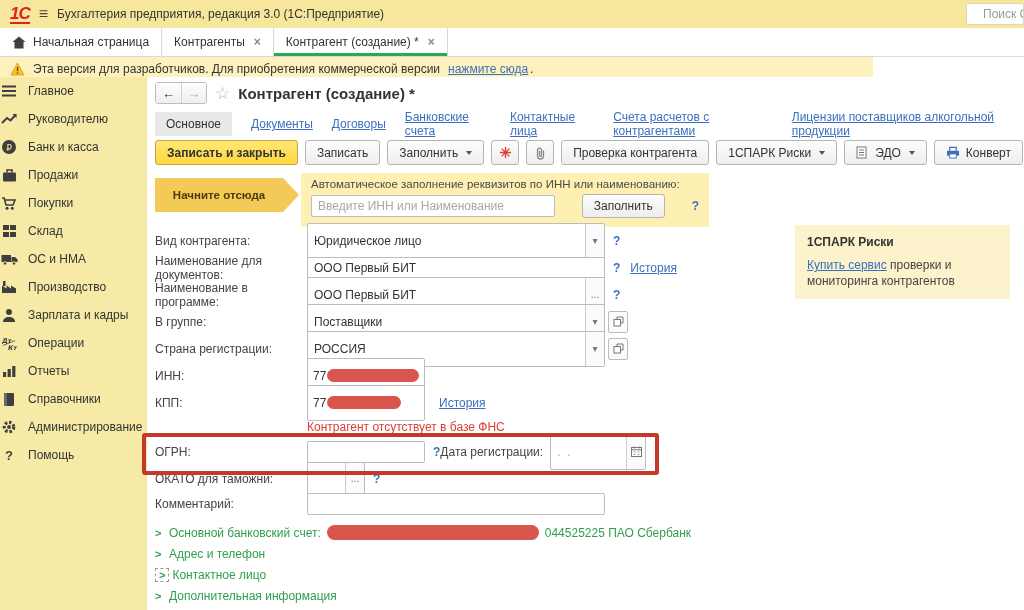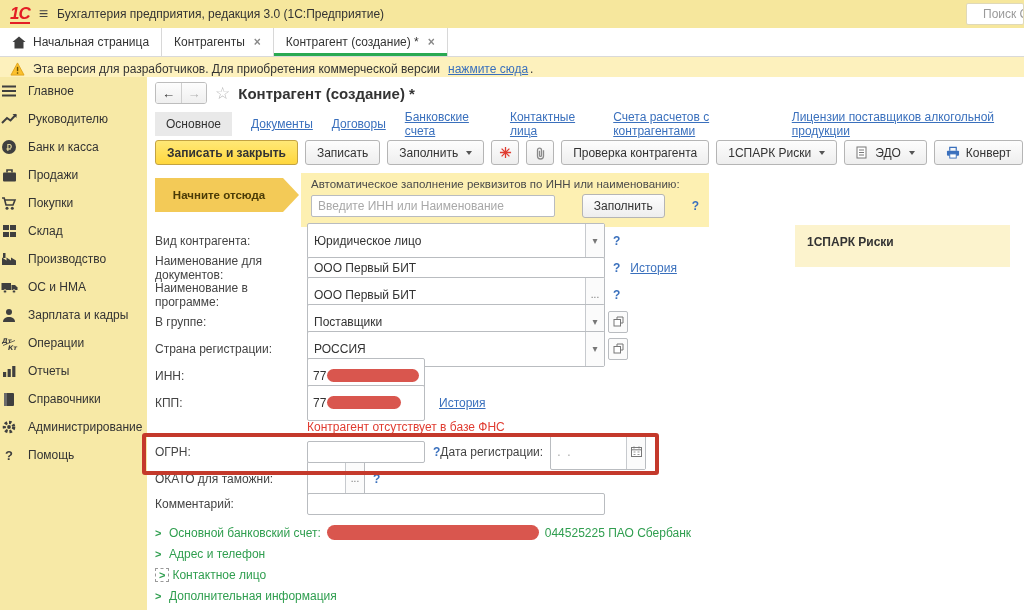--- a/index.html
+++ b/index.html
@@ -20,21 +20,21 @@
     padding-left:13px; overflow:hidden; white-space:nowrap; }
   .search-box span { color:#9a9a9a; font-size:12px; }
   
   .win-tabs { position:absolute; left:0; top:28px; width:1024px; height:29px; background:#fff;
     border-bottom:1px solid #d9d9d9; display:flex; }
   .wtab { position:relative; display:flex; align-items:center; gap:7px; padding:0 12px;
     border-right:1px solid #d8d8d8; font-size:12px; color:#333; cursor:pointer; }
   .wtab .close { color:#888; font-weight:bold; font-size:12px; margin-left:2px; }
   .wtab .underline { position:absolute; left:0; right:0; bottom:0; height:3px; background:#2aa952; }
   
-  .warn-bar { position:absolute; left:0; top:57px; width:1024px; height:20px; background:#fdf1bd;
+  .warn-bar { position:absolute; left:0; top:57px; width:873px; height:20px; background:#fdf1bd;
     display:flex; align-items:center; gap:8px; padding:12px 10px; font-size:12px; }
   
   .sidebar { position:absolute; left:0; top:77px; width:147px; height:533px; background:#f7e9a6; }
   .side-item { height:28px; display:flex; align-items:center; gap:10px; 
     cursor:pointer; color:#333; font-size:12px; }
   .side-item .ic { width:18px; height:17px; display:flex; align-items:center; justify-content:center; }
   
   .content { position:absolute; left:147px; top:77px; width:877px; height:533px; background:#fff; }
   .nav-row { position:absolute; top:5px; left:8px; display:flex; align-items:center; gap:8px; }
   .navbtns { display:flex; border:1px solid #bdbdbd; border-radius:3px; overflow:hidden; }
@@ -190,37 +190,37 @@
   <div class="side-item">
     <span class="ic">
         <svg width="15" height="14" viewBox="0 0 15 14">
           <path fill="#3f3f3f" d="M1 1h6v5H1zM8 1h6v5H8zM1 8h6v5H1zM8 8h6v5H8z"></path>
         </svg>
       </span>
     <span>Склад</span>
   </div>
   <div class="side-item">
     <span class="ic">
-        <svg width="16" height="14" viewBox="0 0 16 14">
-          <path fill="#3f3f3f" d="M1 13V5.5l4.5 3v-3l4.5 3v-3l5 3V13z"></path>
-          <rect x="2" y="1" width="2.5" height="5" fill="#3f3f3f"></rect>
-        </svg>
-      </span>
-    <span>Производство</span>
-  </div>
-  <div class="side-item">
-    <span class="ic">
         <svg width="17" height="13" viewBox="0 0 17 13">
           <rect x="0.5" y="2" width="9.5" height="7" fill="#3f3f3f"></rect>
           <path d="M10.5 4h3.5l2.5 2.5V9h-6z" fill="#3f3f3f"></path>
           <circle cx="4" cy="10.5" r="1.7" fill="#3f3f3f" stroke="#f7e9a6"></circle>
           <circle cx="13" cy="10.5" r="1.7" fill="#3f3f3f" stroke="#f7e9a6"></circle>
         </svg>
       </span>
     <span>ОС и НМА</span>
+  </div>
+  <div class="side-item">
+    <span class="ic">
+        <svg width="16" height="14" viewBox="0 0 16 14">
+          <path fill="#3f3f3f" d="M1 13V5.5l4.5 3v-3l4.5 3v-3l5 3V13z"></path>
+          <rect x="2" y="1" width="2.5" height="5" fill="#3f3f3f"></rect>
+        </svg>
+      </span>
+    <span>Производство</span>
   </div>
   <div class="side-item">
     <span class="ic">
         <svg width="14" height="15" viewBox="0 0 14 15">
           <circle cx="7" cy="4" r="3" fill="#3f3f3f"></circle>
           <path d="M1 14c0-3.4 2.7-5 6-5s6 1.6 6 5z" fill="#3f3f3f"></path>
         </svg>
       </span>
     <span>Зарплата и кадры</span>
   </div>
@@ -468,15 +468,18 @@
         <span class="chev">&gt;</span>
         <span>Дополнительная информация</span>
       </div>
     </div>
 
   </div>
 </div>
 
 <div class="spark">
   <div class="t">1СПАРК Риски</div>
+  <div class="b">
+    <a class="lnk">Купить сервис</a><span> проверки и мониторинга контрагентов</span>
+  </div>
 </div>
 
 <div class="annotation"></div>
 
 </body></html>

